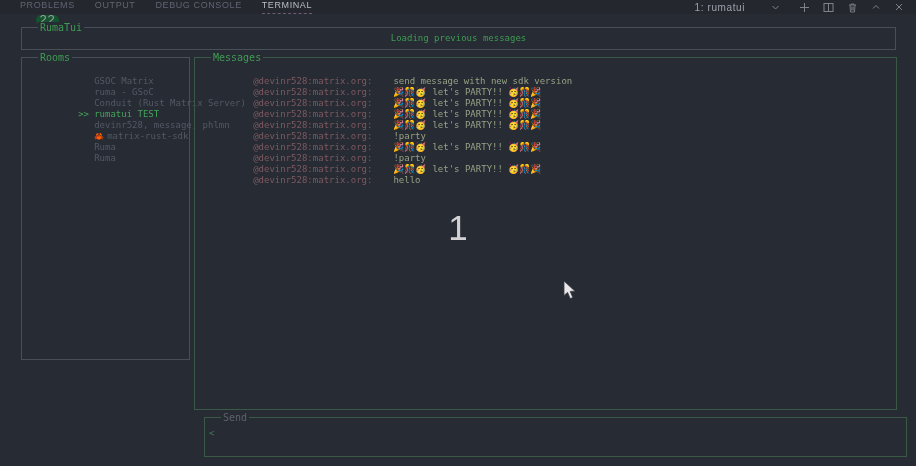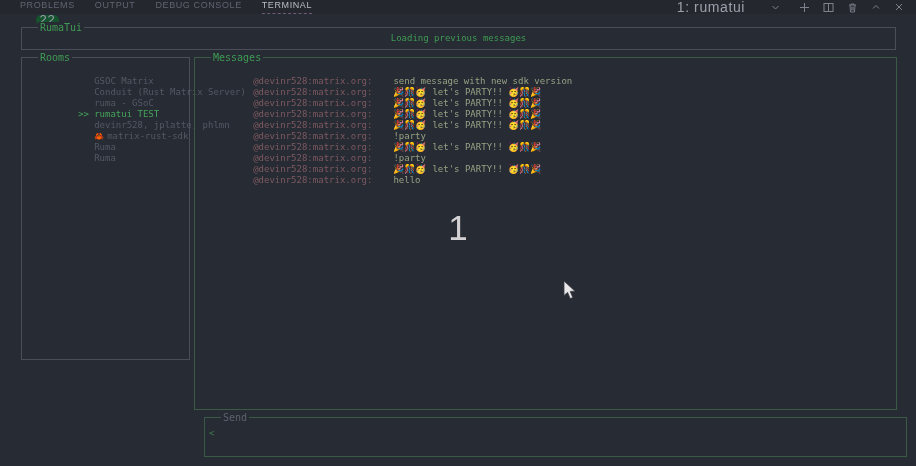--- a/index.html
+++ b/index.html
@@ -15,21 +15,21 @@
   .screen{position:relative;width:916px;height:466px;}
 
   
   .tabbar{position:absolute;left:0;top:0;width:916px;height:14px;background:var(--tabbar-bg);
     display:flex;align-items:center;padding-left:20px;gap:20px;
     font-family:"Liberation Sans",sans-serif;font-size:9px;letter-spacing:.6px;color:var(--tab-inactive);}
   .tab{display:flex;align-items:center;gap:5px;height:14px;cursor:pointer;flex-direction:column;}
   .tab.active{color:var(--tab-active);border-bottom:1px dashed #6f5a75;}
   .badge{background:#14532d;color:#9aa0ab;border-radius:6px;padding:0 4px;font-size:13px;line-height:10px;height:10px;text-align:right;}
   .tab-controls{position:absolute;right:12px;top:0;height:14px;display:flex;align-items:center;gap:13px;color:var(--icon-gray);}
-  .term-selector{display:flex;align-items:center;gap:26px;font-family:"Liberation Sans",sans-serif;font-size:14px;color:#9ba1ab;margin-right:6px;}
+  .term-selector{display:flex;align-items:center;gap:26px;font-family:"Liberation Sans",sans-serif;font-size:10px;color:#9ba1ab;margin-right:6px;}
   .cicon svg{display:block;}
 
   
   .tui-box{position:absolute;border:1px solid var(--border-gray);font-size:9px;line-height:11px;}
   .tui-box.green{border-color:var(--border-green);}
   .box-title{position:absolute;top:-6px;left:16px;background:var(--terminal-bg);padding:0 2px;
     color:var(--title-green);font-size:10px;line-height:11px;}
   .box-title.gray{color:#5c616c;}
 
   .rumatui-box{left:21px;top:27px;width:875px;height:23px;}
@@ -122,33 +122,33 @@
 
   <div class="tui-box rooms-box">
     <span class="box-title">Rooms</span>
     <div class="rooms-list">
 
         <div class="room-row">
           <span class="room-marker"></span><span class="room-label">GSOC Matrix</span>
         </div>
 
         <div class="room-row">
+          <span class="room-marker"></span><span class="room-label">ruma - GSoC</span>
+        </div>
+
+        <div class="room-row">
           <span class="room-marker"></span><span class="room-label">Conduit (Rust Matrix Server)</span>
-        </div>
-
-        <div class="room-row">
-          <span class="room-marker"></span><span class="room-label">ruma - GSoC</span>
         </div>
 
         <div class="room-row selected">
           <span class="room-marker">&gt;&gt;</span><span class="room-label">rumatui TEST</span>
         </div>
 
         <div class="room-row">
-          <span class="room-marker"></span><span class="room-label">devinr528, jplatte, phlmn</span>
+          <span class="room-marker"></span><span class="room-label">devinr528, message, phlmn</span>
         </div>
 
 
         <div class="room-row">
           <span class="room-marker"></span><span class="room-icon">🦀</span><span class="room-label">matrix-rust-sdk</span>
         </div>
 
         <div class="room-row">
           <span class="room-marker"></span><span class="room-label">Ruma</span>
         </div>

